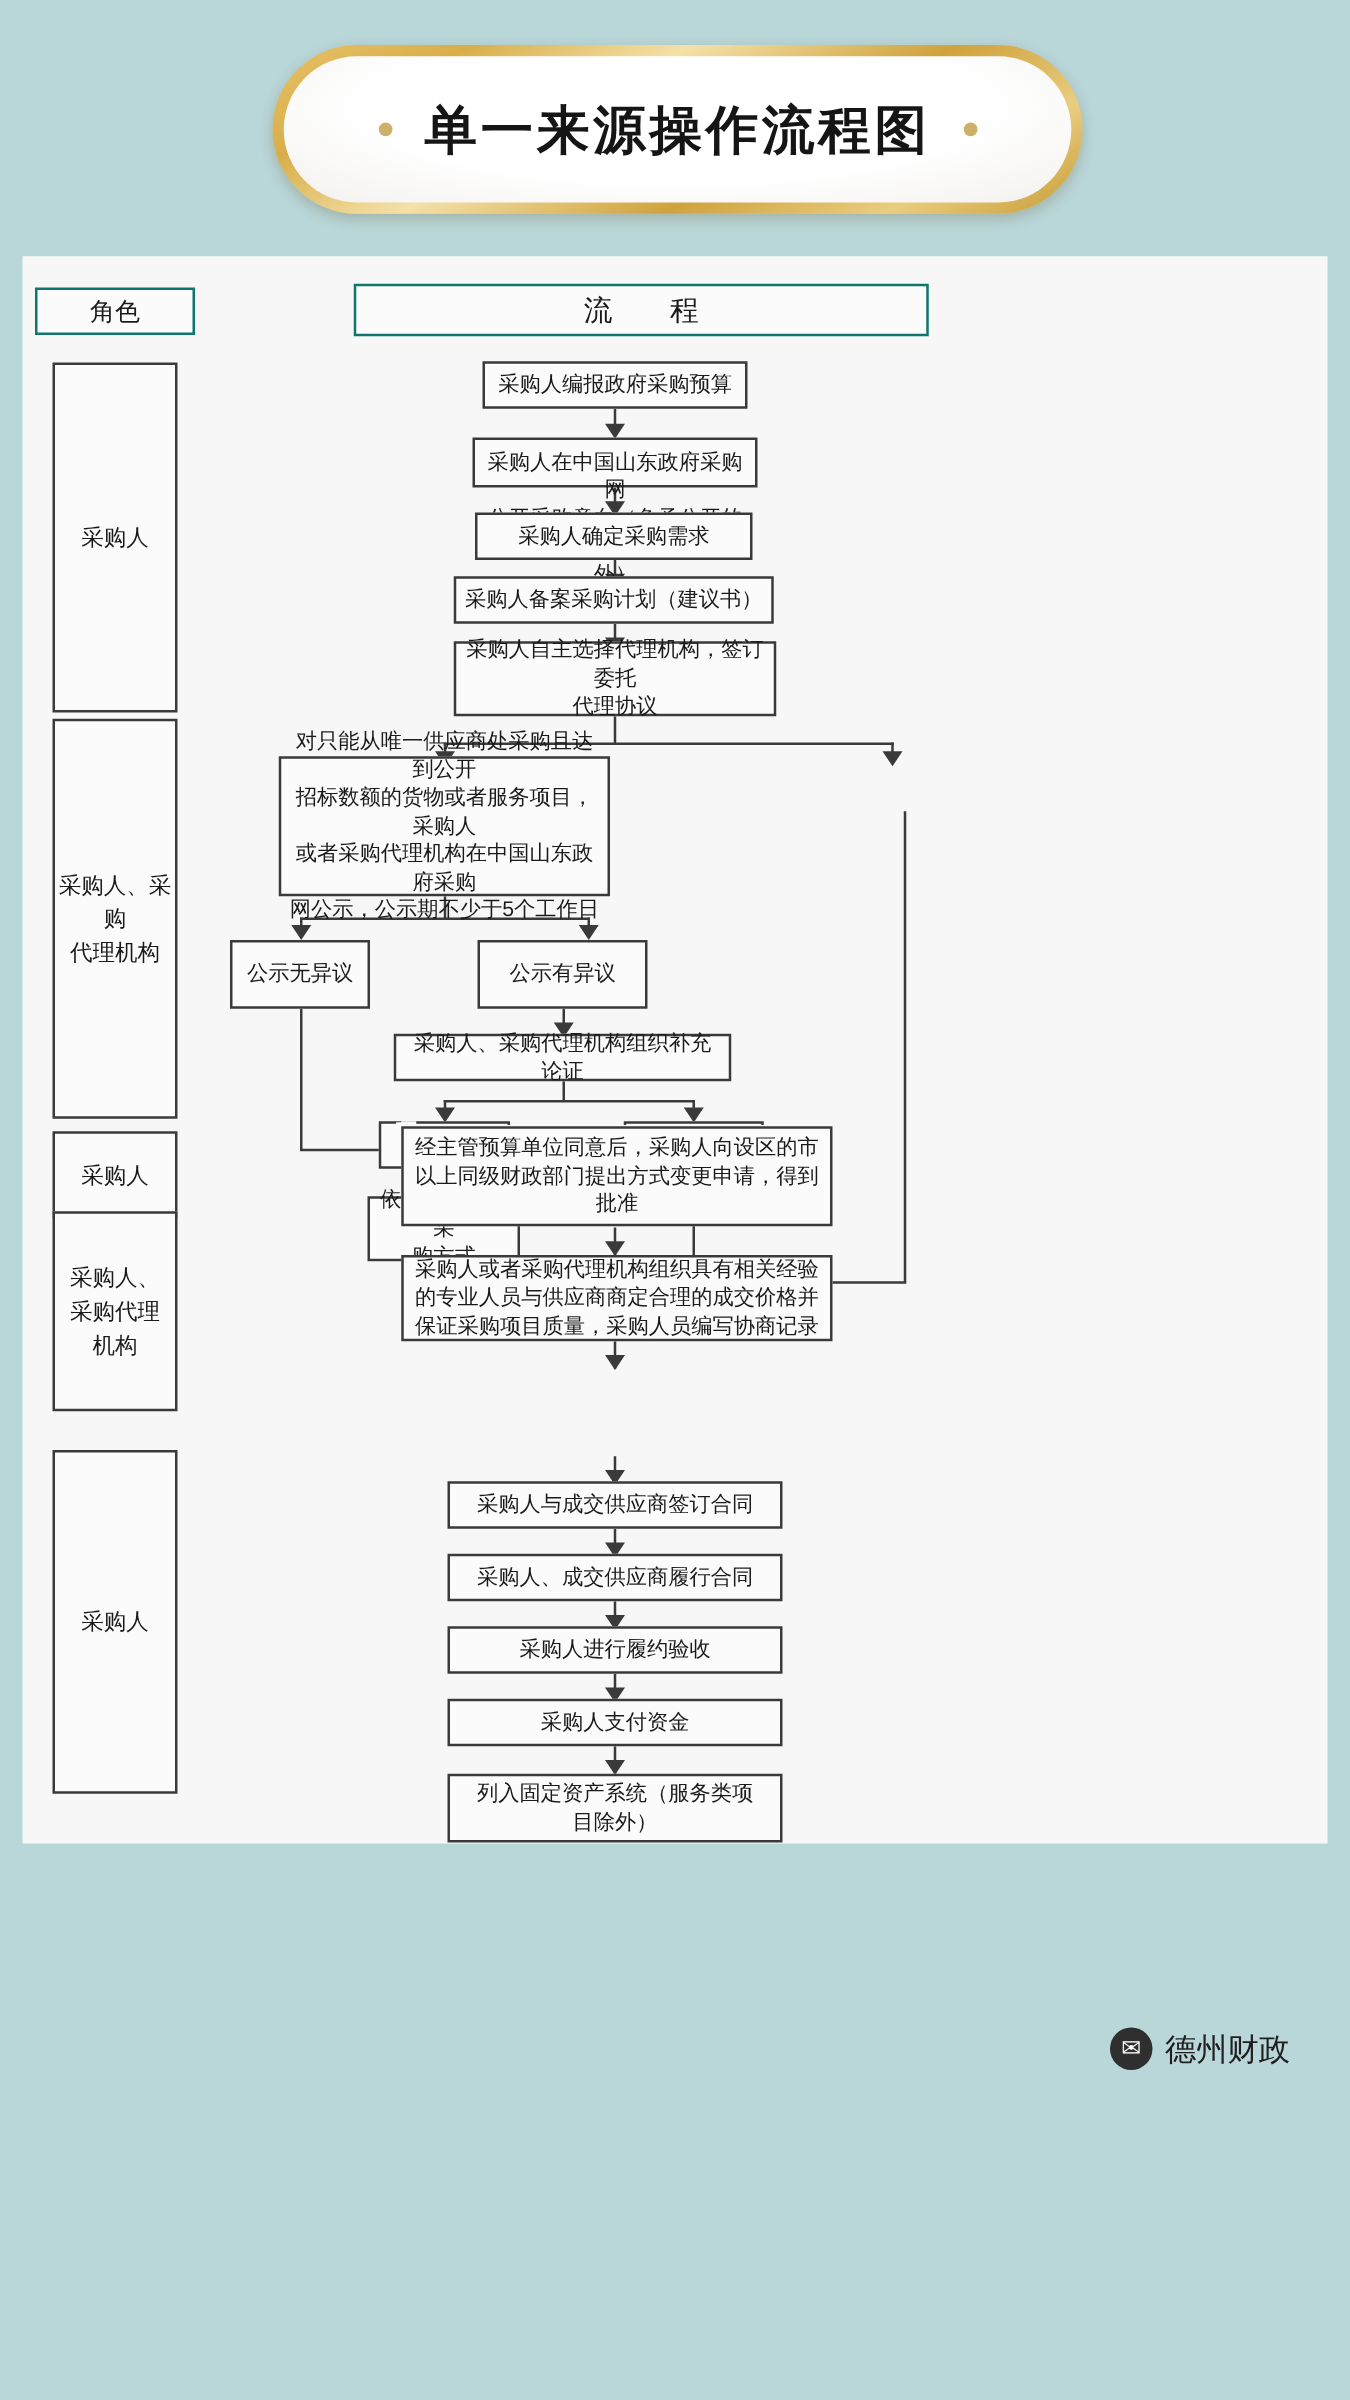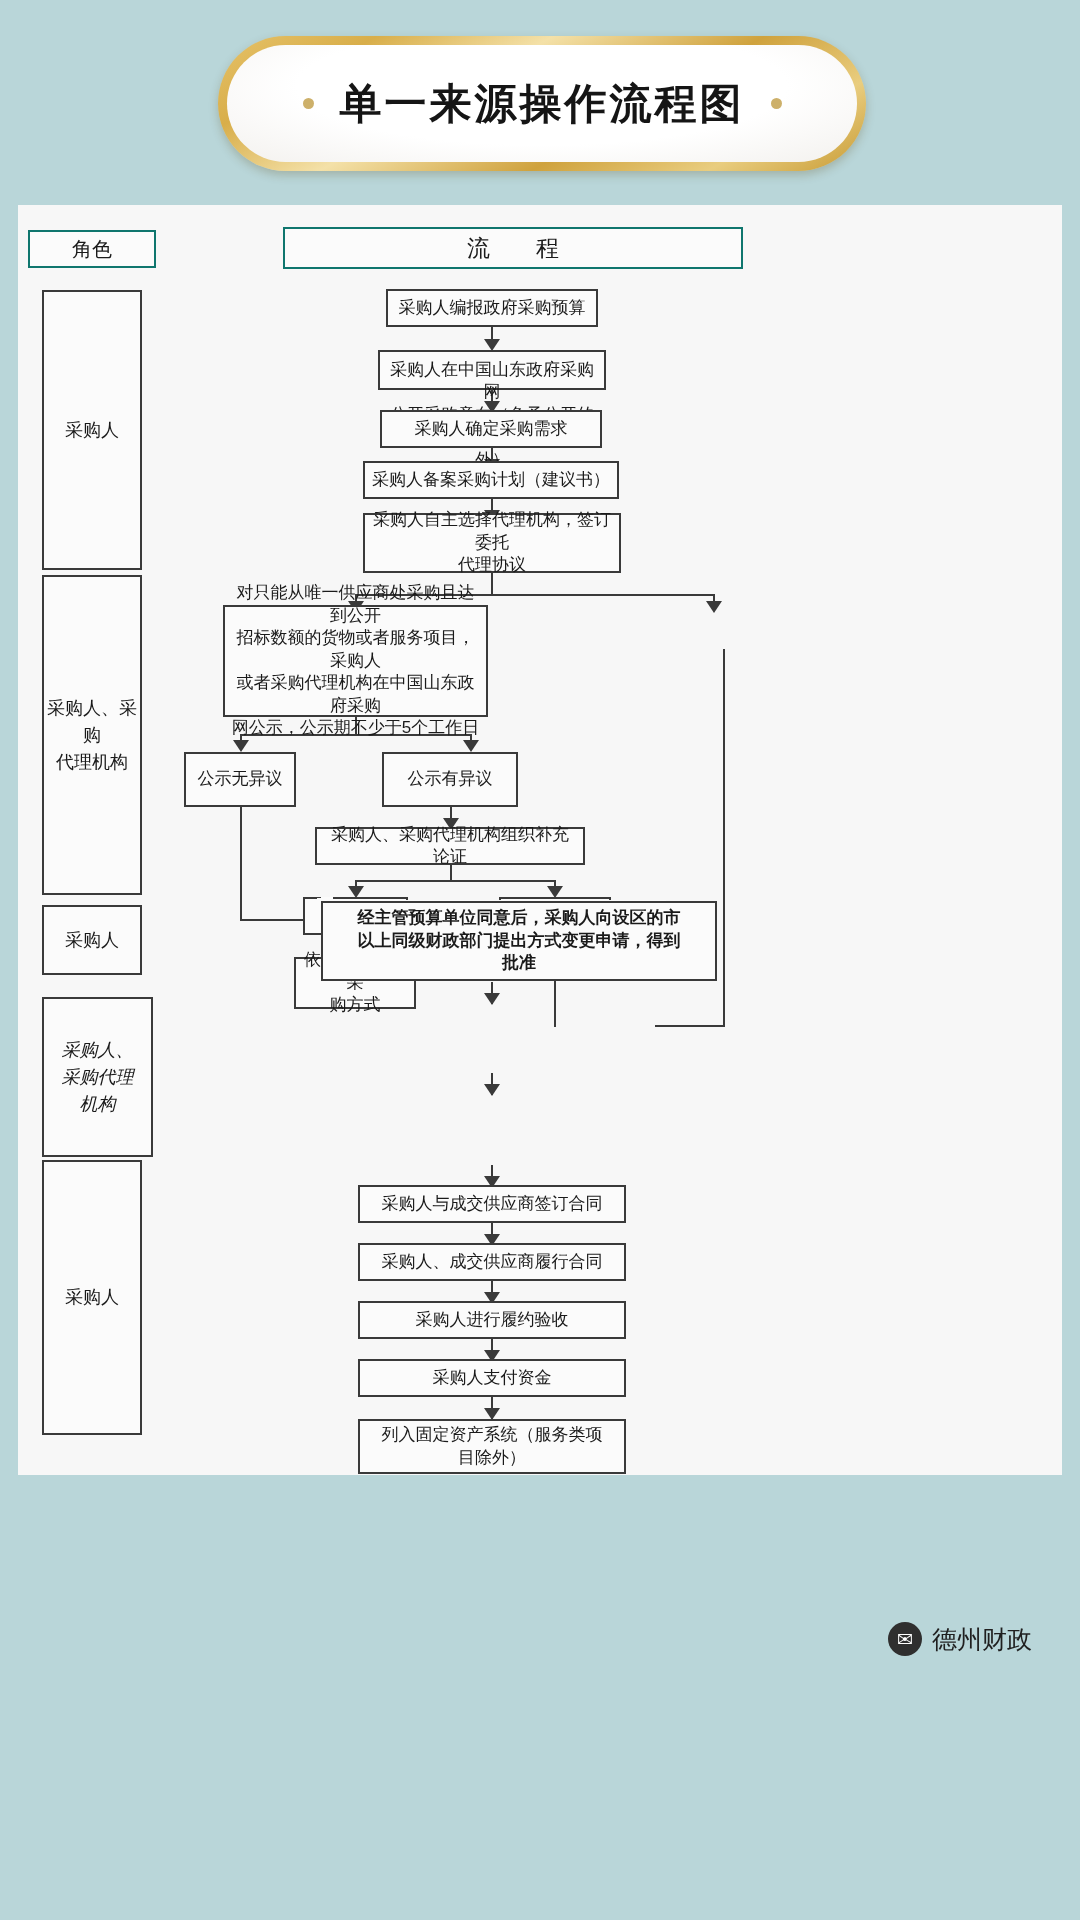--- a/index.html
+++ b/index.html
@@ -121,21 +121,21 @@
 
   <div class="canvas">
 
     <div class="hdr" style="left:10px; top:25px; width:128px; height:38px;">角色</div>
     <div class="hdr wide" style="left:265px; top:22px; width:460px; height:42px;">流程</div>
 
     <div class="lane" style="left:24px; top:85px; width:100px; height:280px;">采购人</div>
     <div class="lane" style="left:24px; top:370px; width:100px; height:320px;">采购人、采购
 代理机构</div>
     <div class="lane" style="left:24px; top:700px; width:100px; height:70px;">采购人</div>
-    <div class="lane" style="left:24px; top:792px; width:111px; height:160px;font-style:italic;">采购人、
+    <div class="lane" style="left:24px; top:764px; width:100px; height:160px;">采购人、
 采购代理
 机构</div>
     <div class="lane" style="left:24px; top:955px; width:100px; height:275px;">采购人</div>
 
     <div class="vl" style="left:473px; top:122px; height:22px;"></div>
     <div class="ar" style="left:466px; top:134px;"></div>
 
     <div class="vl" style="left:473px; top:185px; height:22px;"></div>
     <div class="ar" style="left:466px; top:196px;"></div>
 
@@ -245,24 +245,27 @@
     <div class="bx" style="left:299px; top:693px; width:0; height:0; border:none;"></div>
 
     <div class="bx" style="left:303px; top:692px; width:0; height:0; border:none;"></div>
 
     <div class="bx" style="left:303px; top:695px; width:0; height:0; border:none;"></div>
 
     <div class="bx" style="left:305px; top:695px; width:0; height:0; border:none;"></div>
 
     <div class="bx" style="left:303px; top:695px; width:345px; height:0; border:none;"></div>
 
-    <div class="bx" style="left:303px; top:696px; width:396px; height:80px; border:2px solid #3a3a3a; top:696px;font-weight:bold;">经主管预算单位同意后，采购人向设区的市
+    <div class="bx" style="left:303px; top:696px; width:345px; height:80px; border:2px solid #3a3a3a; top:696px;">经主管预算单位同意后，采购人向设区的市
 以上同级财政部门提出方式变更申请，得到
 批准</div>
 
+    <div class="bx" style="left:303px; top:799px; width:345px; height:69px;">采购人或者采购代理机构组织具有相关经验
+的专业人员与供应商商定合理的成交价格并
+保证采购项目质量，采购人员编写协商记录</div>
 
 
     <div class="bx" style="left:340px; top:980px; width:268px; height:38px;">采购人与成交供应商签订合同</div>
 
     <div class="bx" style="left:340px; top:1038px; width:268px; height:38px;">采购人、成交供应商履行合同</div>
 
     <div class="bx" style="left:340px; top:1096px; width:268px; height:38px;">采购人进行履约验收</div>
 
     <div class="bx" style="left:340px; top:1154px; width:268px; height:38px;">采购人支付资金</div>
 

